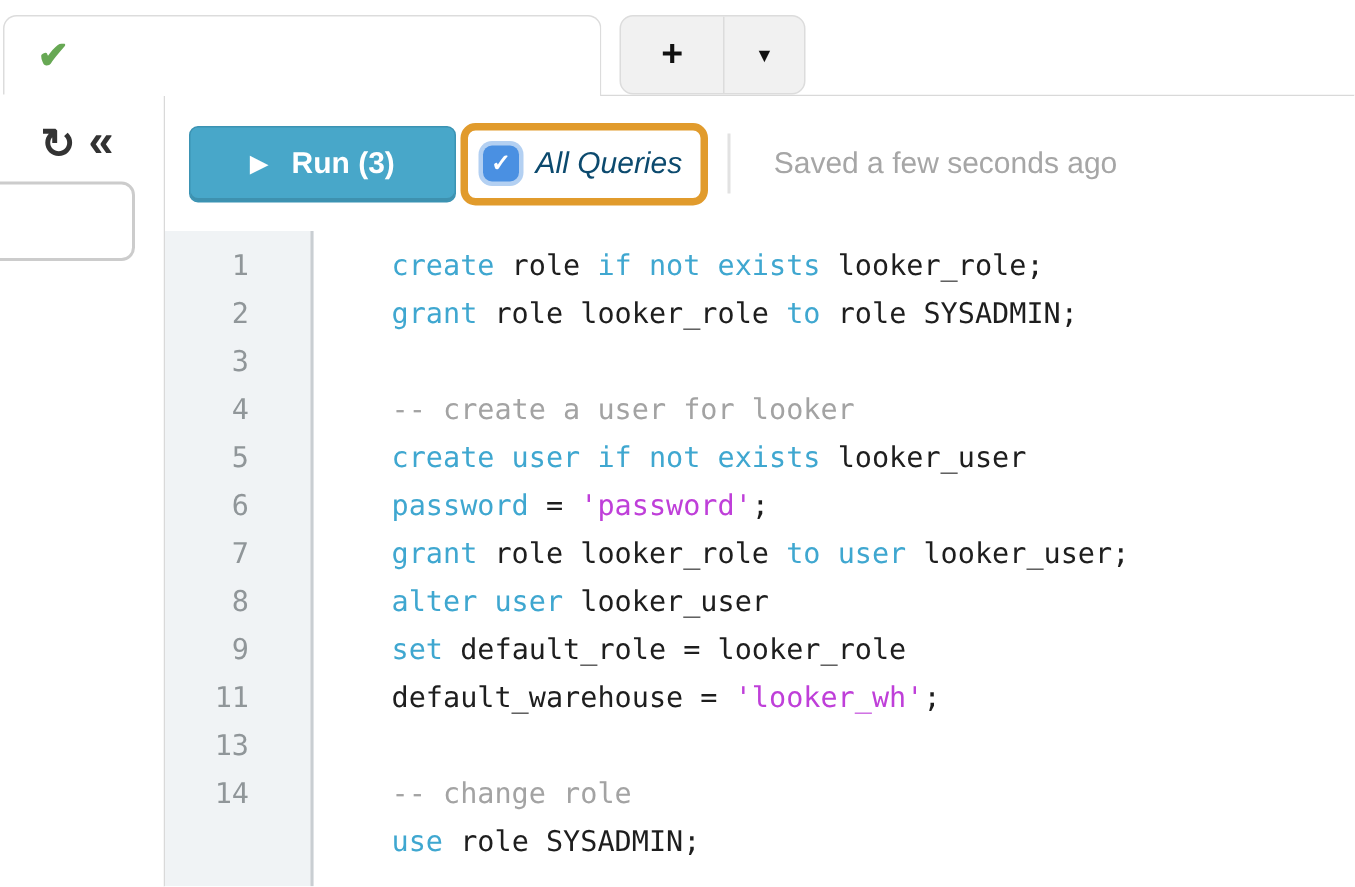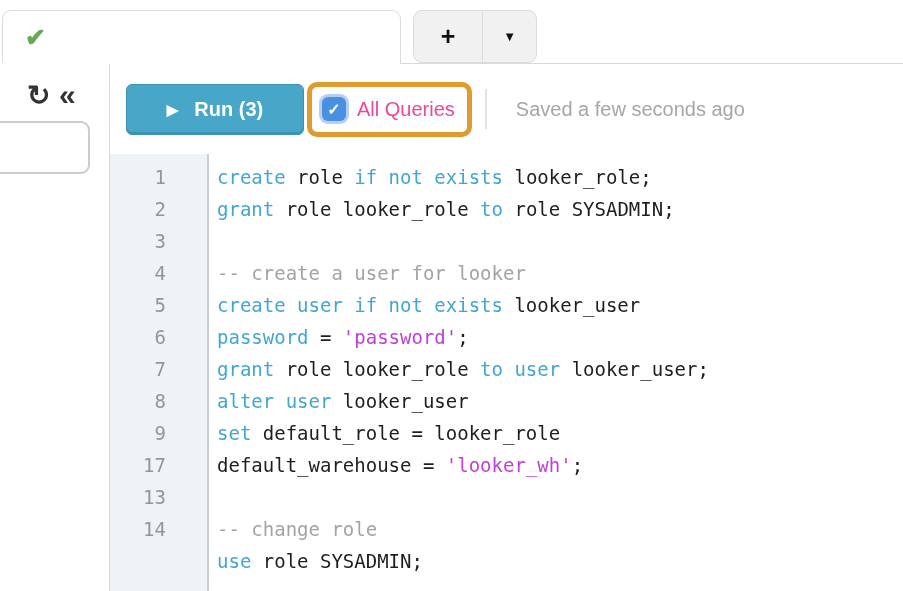--- a/index.html
+++ b/index.html
@@ -59,37 +59,38 @@
     margin-left:3px;height:55px;border:5px solid var(--highlight_orange);
     border-radius:10px;display:flex;align-items:center;
     padding:0 12px 0 10px;gap:11px;background:#fff;
   }
   .checkbox{
     width:24px;height:24px;flex:none;background:var(--checkbox_blue);
     border-radius:6px;box-shadow:0 0 0 3px #b3d0f2;
     color:#fff;display:flex;align-items:center;justify-content:center;
     font-size:16px;font-weight:bold;cursor:pointer;
   }
-  .aq-label{font-size:20px;color:#ec4899;}
+  .aq-label{font-size:20px;color:#0c4a6e;font-style:italic;}
   .toolbar-divider{width:2px;height:40px;background:#e2e2e2;margin:0 13px;}
   .saved{font-size:20px;color:#a6a6a6;margin-left:16px;}
   
   .editor{flex:1;display:flex;overflow:hidden;}
   .gutter{
     width:99px;flex:none;background:#f0f3f5;border-right:2px solid #c9ced2;
     padding-top:7px;
   }
   .gutter .ln{
     height:32px;line-height:32px;text-align:right;padding-right:41px;
     color:#909699;font-family:"DejaVu Sans Mono",monospace;font-size:19px;
   }
   .code{
     flex:1;padding:7px 0 0 8px;white-space:pre;overflow:hidden;cursor:text;
     font-family:"DejaVu Sans Mono",monospace;font-size:19px;line-height:32px;
     color:#1e1e1e;
+    margin-left:44px;
   }
   .code .line{height:32px;}
   .kw{color:var(--keyword);}
   .str{color:var(--string);}
   .com{color:var(--comment);}
 </style>
 </head>
 <body>
 
 <div class="header">
@@ -133,20 +134,20 @@
       <div class="gutter">
           <div class="ln">1</div>
           <div class="ln">2</div>
           <div class="ln">3</div>
           <div class="ln">4</div>
           <div class="ln">5</div>
           <div class="ln">6</div>
           <div class="ln">7</div>
           <div class="ln">8</div>
           <div class="ln">9</div>
-          <div class="ln">17</div>
+          <div class="ln">11</div>
           <div class="ln">13</div>
           <div class="ln">14</div>
         </div>
       <div class="code"><div class="line"><span class="kw">create</span><span> role </span><span class="kw">if not exists</span><span> looker_role;</span></div><div class="line"><span class="kw">grant</span><span> role looker_role </span><span class="kw">to</span><span> role SYSADMIN;</span></div><div class="line"></div><div class="line"><span class="com">-- create a user for looker</span></div><div class="line"><span class="kw">create user if not exists</span><span> looker_user</span></div><div class="line"><span class="kw">password</span><span> = </span><span class="str">'password'</span><span>;</span></div><div class="line"><span class="kw">grant</span><span> role looker_role </span><span class="kw">to user</span><span> looker_user;</span></div><div class="line"><span class="kw">alter user</span><span> looker_user</span></div><div class="line"><span class="kw">set</span><span> default_role = looker_role</span></div><div class="line"><span>default_warehouse = </span><span class="str">'looker_wh'</span><span>;</span></div><div class="line"></div><div class="line"><span class="com">-- change role</span></div><div class="line"><span class="kw">use</span><span> role SYSADMIN;</span></div><div class="line"></div></div>
     </div>
   </div>
 </div>
 
 </body></html>

